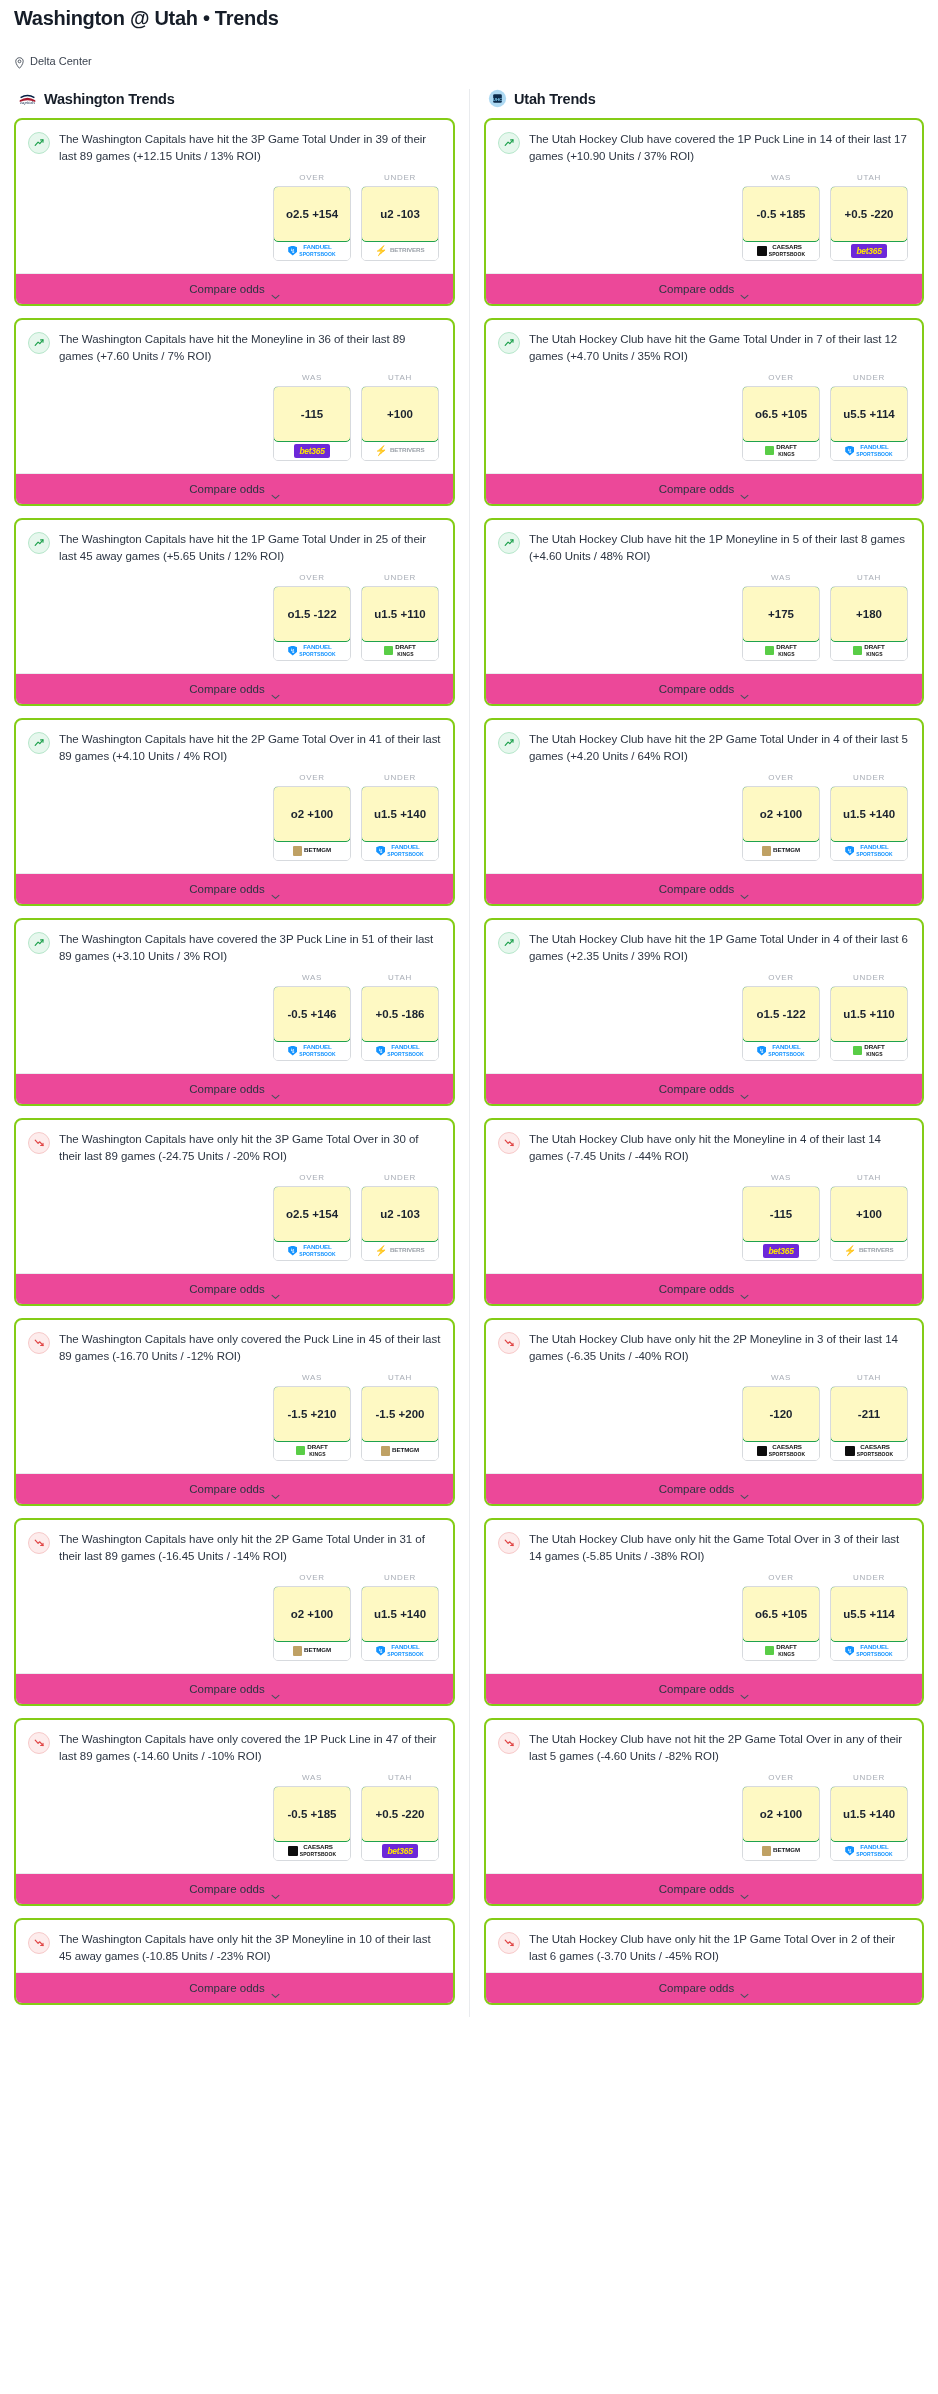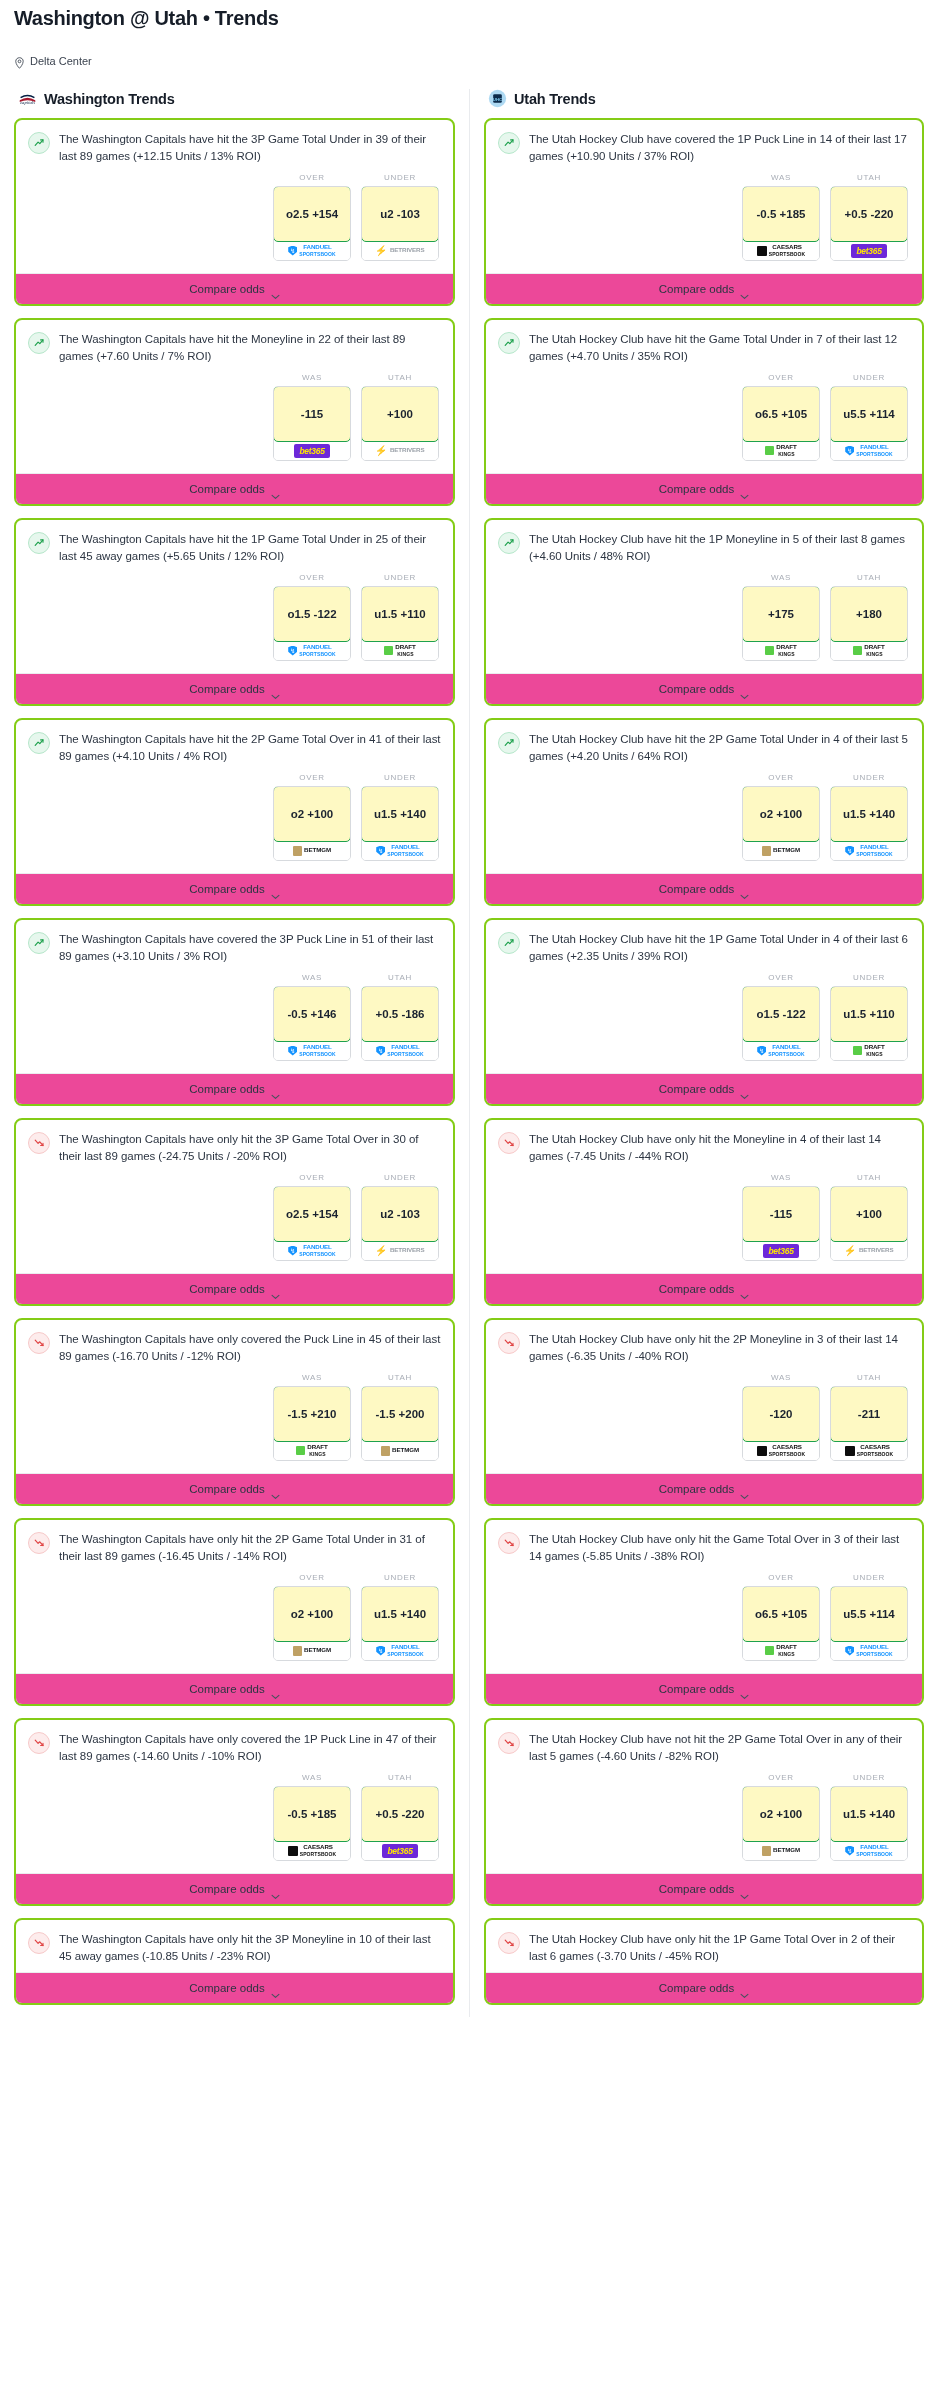--- a/index.html
+++ b/index.html
@@ -241,21 +241,21 @@
         </div>
         <div class="trend-card">
           <div class="trend-body">
             <div class="trend-top">
               <span class="trend-badge up">
                 <svg viewBox="0 0 14 14" width="14" height="14">
                   <path d="M3.2 9.3 L6.1 6.1 L7.8 7.6 L11 3.9" fill="none" stroke="#1ea14e" stroke-width="1.2" stroke-linecap="round" stroke-linejoin="round"></path>
                   <path d="M8.6 3.9 H11 V6.2" fill="none" stroke="#1ea14e" stroke-width="1.1" stroke-linecap="round" stroke-linejoin="round"></path>
                 </svg>
               </span>
-              <span class="trend-text">The Washington Capitals have hit the Moneyline in 22 of their last 89 games (+7.60 Units / 7% ROI)</span>
+              <span class="trend-text">The Washington Capitals have hit the Moneyline in 36 of their last 89 games (+7.60 Units / 7% ROI)</span>
             </div>
             <div class="odds-row">
               <div class="odds-col">
                 <div class="odds-label">WAS</div>
                 <div class="odds-pill">
                   <div class="odds-value"><span class="price">-115</span></div>
                   <div class="odds-book">
                     <span class="b365">bet365</span>
                   </div>
                 </div>

